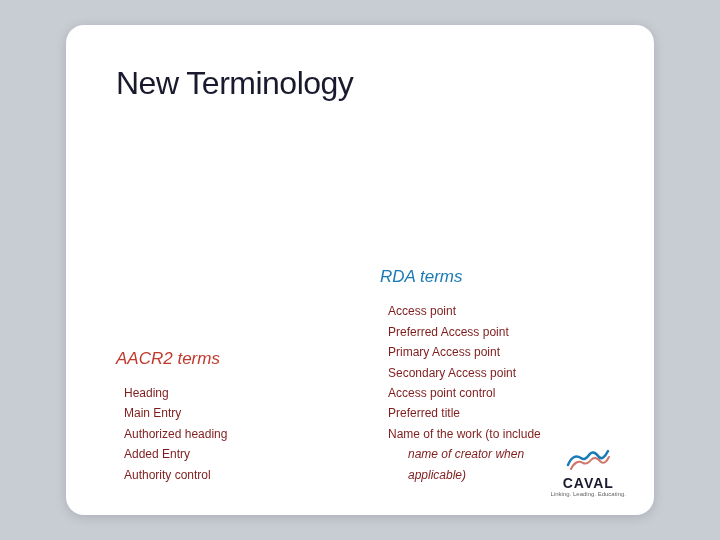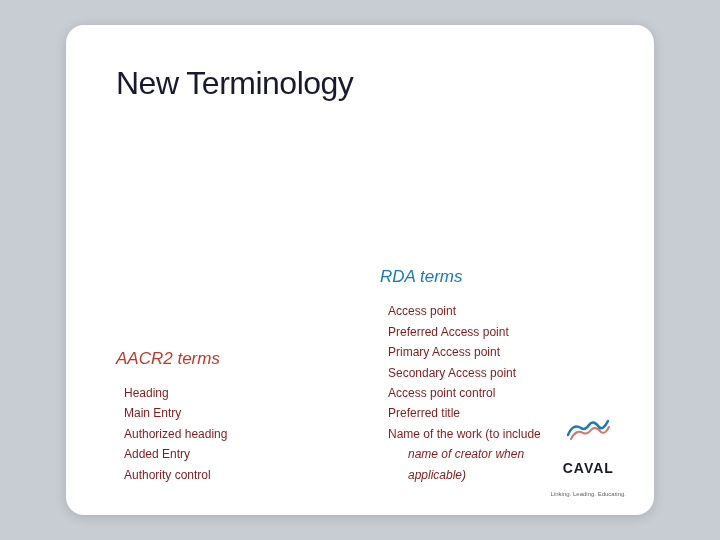--- a/index.html
+++ b/index.html
@@ -77,21 +77,20 @@
       font-style: italic;
     }
 
     .logo-area {
       position: absolute;
       bottom: 18px;
       right: 28px;
       display: flex;
       flex-direction: column;
       align-items: center;
-      gap: 15px;
     }
 
     .logo-graphic {
       width: 50px;
       height: 30px;
     }
 
     .logo-name {
       font-size: 14px;
       font-weight: bold;

